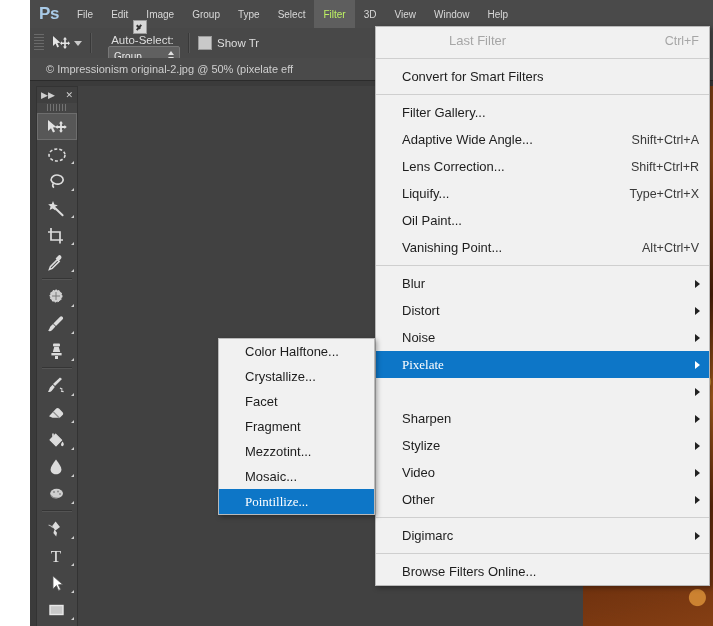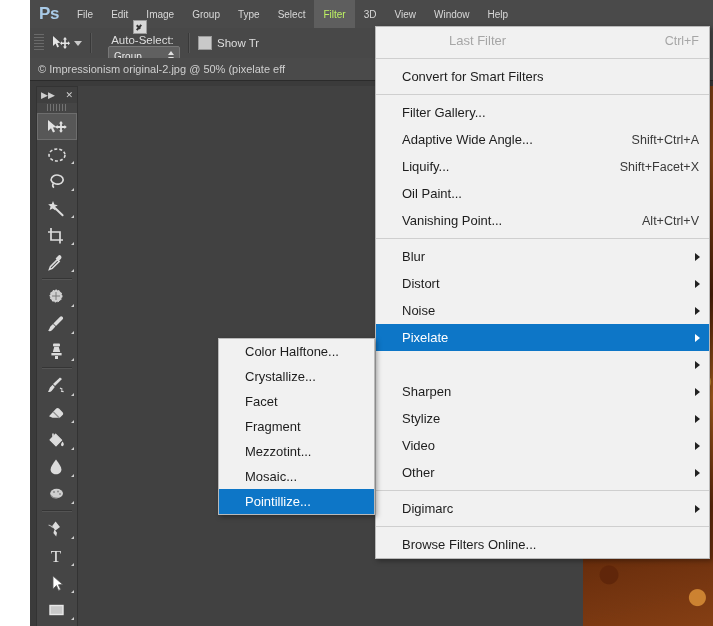--- a/index.html
+++ b/index.html
@@ -40,21 +40,21 @@
      border-radius:2px;display:flex;align-items:center;justify-content:space-between;padding:0 5px;}
   .opt-select span{color:#eaeaea;font-size:10px;}
   .stepper{display:flex;flex-direction:column;gap:2px;margin-left:6px;}
   .stepper i{display:block;width:0;height:0;border-left:3.5px solid transparent;border-right:3.5px solid transparent;}
   .stepper i.up{border-bottom:4px solid #e0e0e0;}
   .stepper i.dn{border-top:4px solid #e0e0e0;}
   .align-icon{position:absolute;right:8px;top:6px;width:26px;height:18px;}
 
   
   .tabbar{position:absolute;left:0;top:58px;width:683px;height:22px;background:#3f3f3f;border-bottom:1px solid #2b2b2b;}
-  .doc-tab{height:22px;display:flex;align-items:center;padding:0 8px;background:#4a4a4a;}
+  .doc-tab{height:22px;display:flex;align-items:center;padding:0 16px;background:#4a4a4a;}
   .doc-tab span{color:#cfcfcf;font-size:11px;white-space:nowrap;}
 
   
   .toolbar{position:absolute;left:6px;top:86px;width:40px;height:540px;background:#454545;border:1px solid #333;}
   .tb-head{height:16px;display:flex;align-items:center;justify-content:space-between;padding:0 4px;background:#3f3f3f;}
   .tb-head .gl{color:#cfcfcf;font-size:9px;line-height:9px;}
   .tb-grip{height:7px;margin:1px 10px 2px;
      background:repeating-linear-gradient(to right,#737373 0 1px,transparent 1px 3px);}
   .tool{height:27px;display:flex;align-items:center;justify-content:center;position:relative;}
   .tool.sel{background:#575757;box-shadow:inset 0 0 0 1px #6d6d6d;}
@@ -89,21 +89,21 @@
      filter:saturate(1.15) contrast(1.05);}
 
   
   .menu{position:absolute;background:#f1f1f1;border:1px solid #b9b9b9;
      box-shadow:2px 2px 5px rgba(0,0,0,.35);font-size:13px;color:#1d1d1d;}
   .menu .row{height:25px;display:flex;align-items:center;padding:0 10px 0 26px;white-space:nowrap;position:relative;}
   .menu .row.tall{height:27px;}
   .menu .row .lbl{flex:1;}
   .menu .row .sc{color:#3a3a3a;font-size:12.5px;padding-left:24px;}
   .menu .row.disabled .lbl,.menu .row.disabled .sc{color:#a6a6a6;margin-left:47px;}
-  .menu .row.hl{background:#0d76c7;}
+  .menu .row.hl{background:#0d76c7;font-family:Liberation Serif, serif;}
   .menu .row.hl .lbl,.menu .row.hl .sc{color:#ffffff;}
   .menu .sep{height:1px;background:#cfcfcf;margin:4px 0;}
   .menu .arrow{position:absolute;right:9px;top:50%;margin-top:-4px;width:0;height:0;
      border-top:4px solid transparent;border-bottom:4px solid transparent;border-left:5px solid #222;}
   .menu .row.hl .arrow{border-left-color:#ffffff;}
 
   #filter-menu{left:345px;top:26px;width:333px;}
   #pixelate-submenu{left:188px;top:338px;width:155px;}
   #pixelate-submenu .row{padding-left:26px;height:25px;}
   #pixelate-submenu .row.hl{background:#0d76c7;}
@@ -331,22 +331,26 @@
         </div>
         <div class="sep"></div>
         <div class="row tall">
           <span class="lbl">Filter Gallery...</span>
         </div>
         <div class="row tall">
           <span class="lbl">Adaptive Wide Angle...</span>
           <span class="sc">Shift+Ctrl+A</span>
         </div>
         <div class="row tall">
+          <span class="lbl">Lens Correction...</span>
+          <span class="sc">Shift+Ctrl+R</span>
+        </div>
+        <div class="row tall">
           <span class="lbl">Liquify...</span>
-          <span class="sc">Shift+Facet+X</span>
+          <span class="sc">Type+Ctrl+X</span>
         </div>
         <div class="row tall">
           <span class="lbl">Oil Paint...</span>
         </div>
         <div class="row tall">
           <span class="lbl">Vanishing Point...</span>
           <span class="sc">Alt+Ctrl+V</span>
         </div>
         <div class="sep"></div>
         <div class="row tall">

